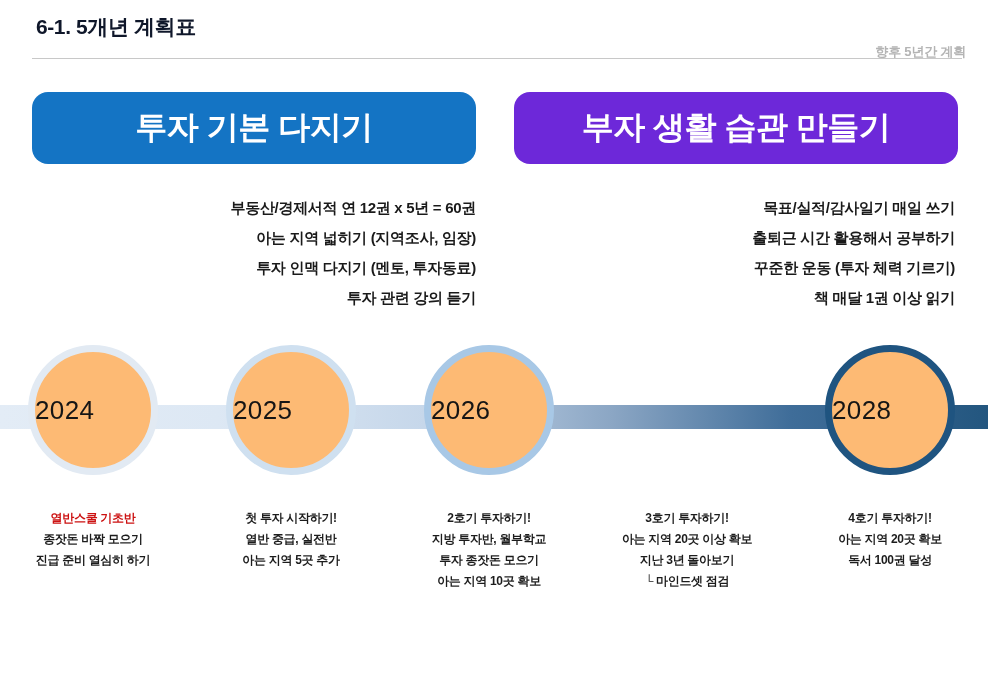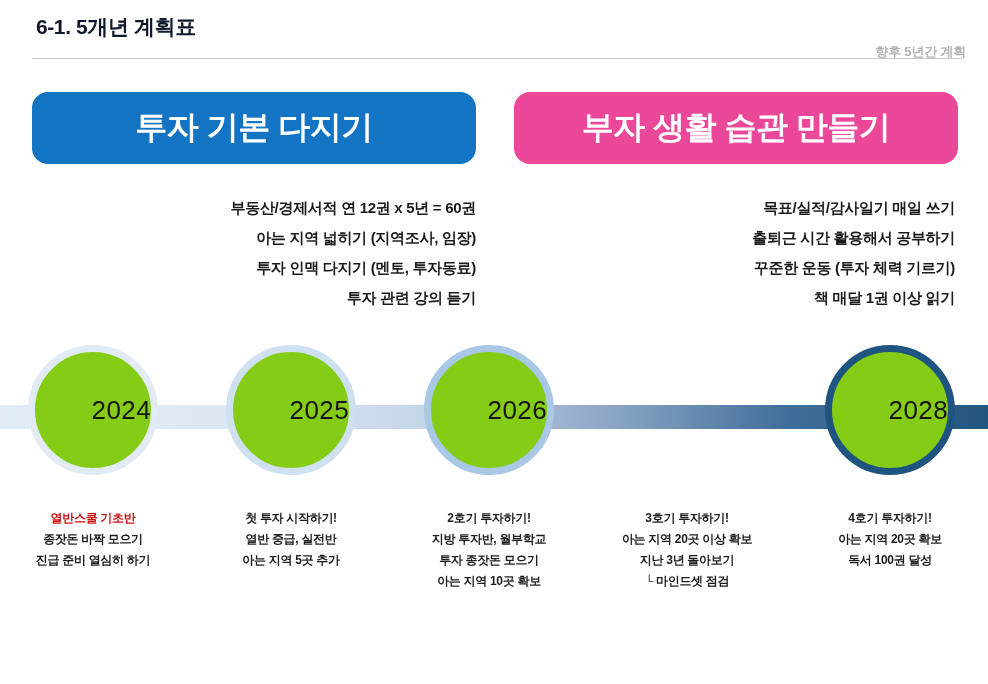--- a/index.html
+++ b/index.html
@@ -106,25 +106,25 @@
     top: 60px;
     width: 988px;
     height: 24px;
   }
   .node {
     position: absolute;
     top: 0;
     width: 130px;
     height: 130px;
     border-radius: 50%;
-    background: #84cc16;
+    background: #fdba74;
     box-sizing: border-box;
     display: flex;
     align-items: center;
-    justify-content: flex-end;
+    justify-content: flex-start;
   }
   .node-year {
     font-size: 26px;
     font-weight: 400;
     color: #151515;
     letter-spacing: 0.4px;
   }
 
   
   .caption {
@@ -149,21 +149,21 @@
 
 <div class="header">
   <div class="page-title">6-1. 5개년 계획표</div>
   <div class="header-note">향후 5년간 계획</div>
   <div class="header-rule"></div>
 </div>
 
 <div class="panel panel-left" style="background: rgb(20, 116, 196);">
   <div class="panel-label">투자 기본 다지기</div>
 </div>
-<div class="panel panel-right" style="background: #ec4899;">
+<div class="panel panel-right" style="background: #6d28d9;">
   <div class="panel-label">부자 생활 습관 만들기</div>
 </div>
 
 <div class="goal-list goal-left">
   <div class="goal-line">부동산/경제서적 연 12권 x 5년 = 60권</div>
   <div class="goal-line">아는 지역 넓히기 (지역조사, 임장)</div>
   <div class="goal-line">투자 인맥 다지기 (멘토, 투자동료)</div>
   <div class="goal-line">투자 관련 강의 듣기</div>
 </div>
 <div class="goal-list goal-right">

